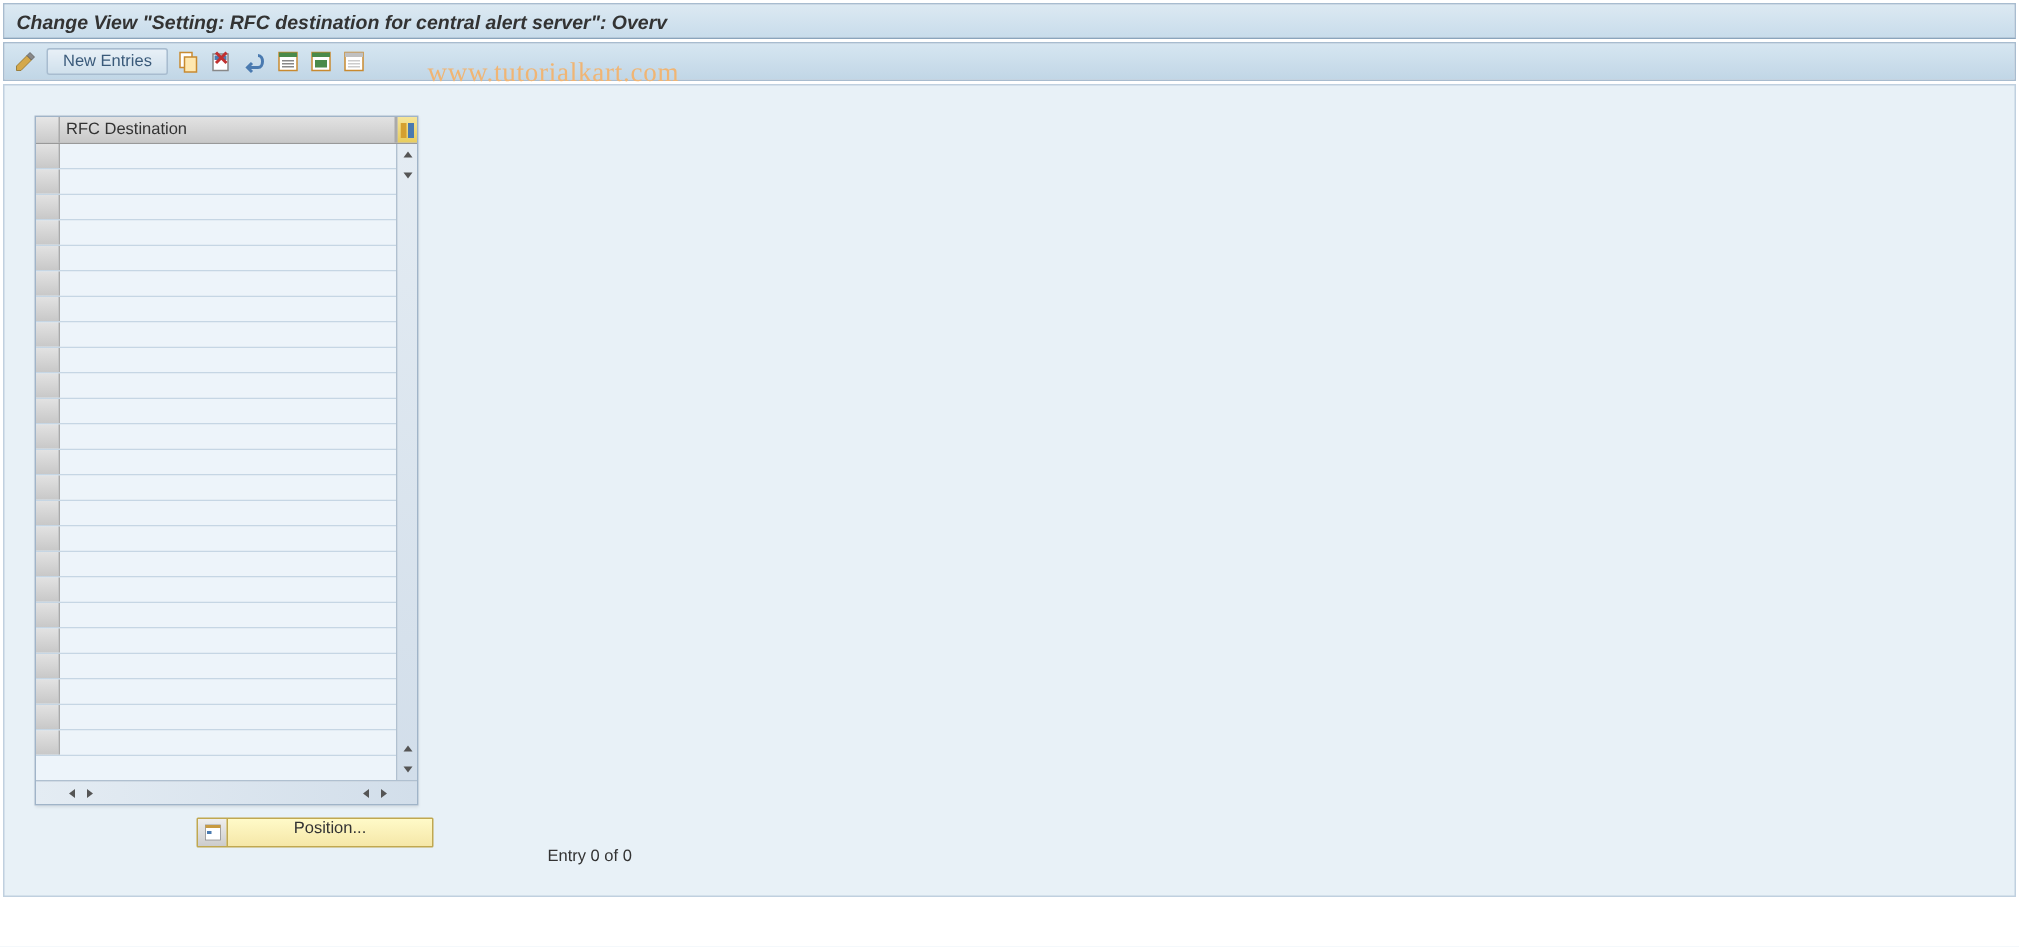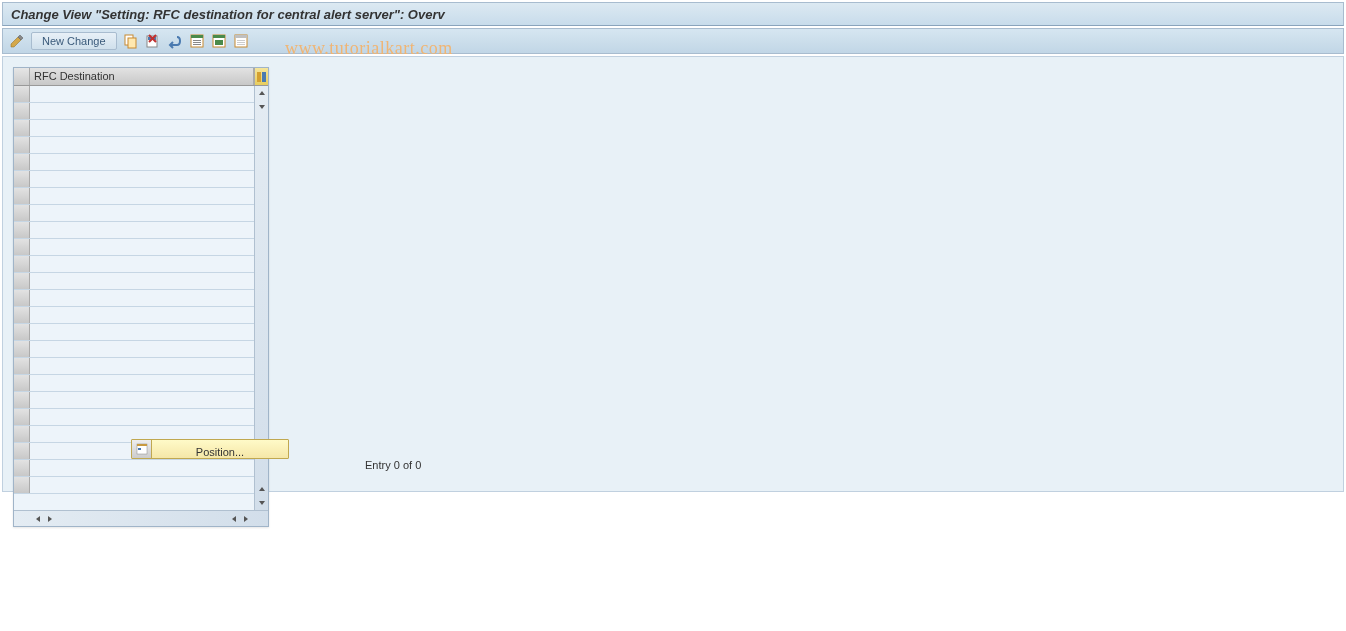--- a/index.html
+++ b/index.html
@@ -66,24 +66,24 @@
       left: 285px;
       font-size: 18px;
       color: #f0b574;
       font-family: Liberation Serif, serif;
       pointer-events: none;
       z-index: 10;
       letter-spacing: 0.5px;
     }
     .content-area {
       background: #e8f1f7;
-      height: 436px;
+      height: 542px;
       margin: 2px;
       border: 1px solid #c0d0df;
-      padding: 10px;
+      padding: 20px;
       position: relative;
     }
     .table-container {
       background: #fff;
       border: 1px solid #a0b4c8;
       width: 256px;
       height: 460px;
       display: flex;
       flex-direction: column;
       box-shadow: 0 1px 2px rgba(0,0,0,0.1);
@@ -183,21 +183,21 @@
       display: flex;
       align-items: center;
       gap: 76px;
     }
     .position-btn {
       background: linear-gradient(to bottom, #fffac8, #f5e7a8);
       border: 1px solid #c0a850;
       width: 158px;
       height: 20px;
       display: flex;
-      align-items: flex-end;
+      align-items: flex-start;
       cursor: pointer;
       border-radius: 1px;
     }
     .position-btn-icon {
       width: 20px;
       height: 18px;
       background: linear-gradient(to bottom, #eee, #ccc);
       border-right: 1px solid #c0a850;
       display: flex;
       align-items: center;
@@ -223,21 +223,21 @@
 </div>
 
 <div class="toolbar">
   <span class="toolbar-btn">
     <svg viewBox="0 0 16 16">
         <path d="M2 11 L9 4 L12 7 L5 14 L2 14 Z" fill="#d4a84a" stroke="#8a6a20" stroke-width="0.5"></path>
         <path d="M9 4 L11 2 L14 5 L12 7 Z" fill="#888" stroke="#555" stroke-width="0.5"></path>
       </svg>
   </span>
   <span class="new-entries-btn">
-    <span>New Change</span>
+    <span>New Entries</span>
   </span>
   <span class="toolbar-btn">
     <svg viewBox="0 0 16 16">
         <rect x="2" y="2" width="8" height="10" fill="#fff" stroke="#c88a30" stroke-width="1"></rect>
         <rect x="5" y="5" width="8" height="10" fill="#ffe8b0" stroke="#c88a30" stroke-width="1"></rect>
       </svg>
   </span>
   <span class="toolbar-btn">
     <svg viewBox="0 0 16 16">
         <rect x="2" y="3" width="10" height="11" fill="#fff" stroke="#888" stroke-width="1"></rect>

